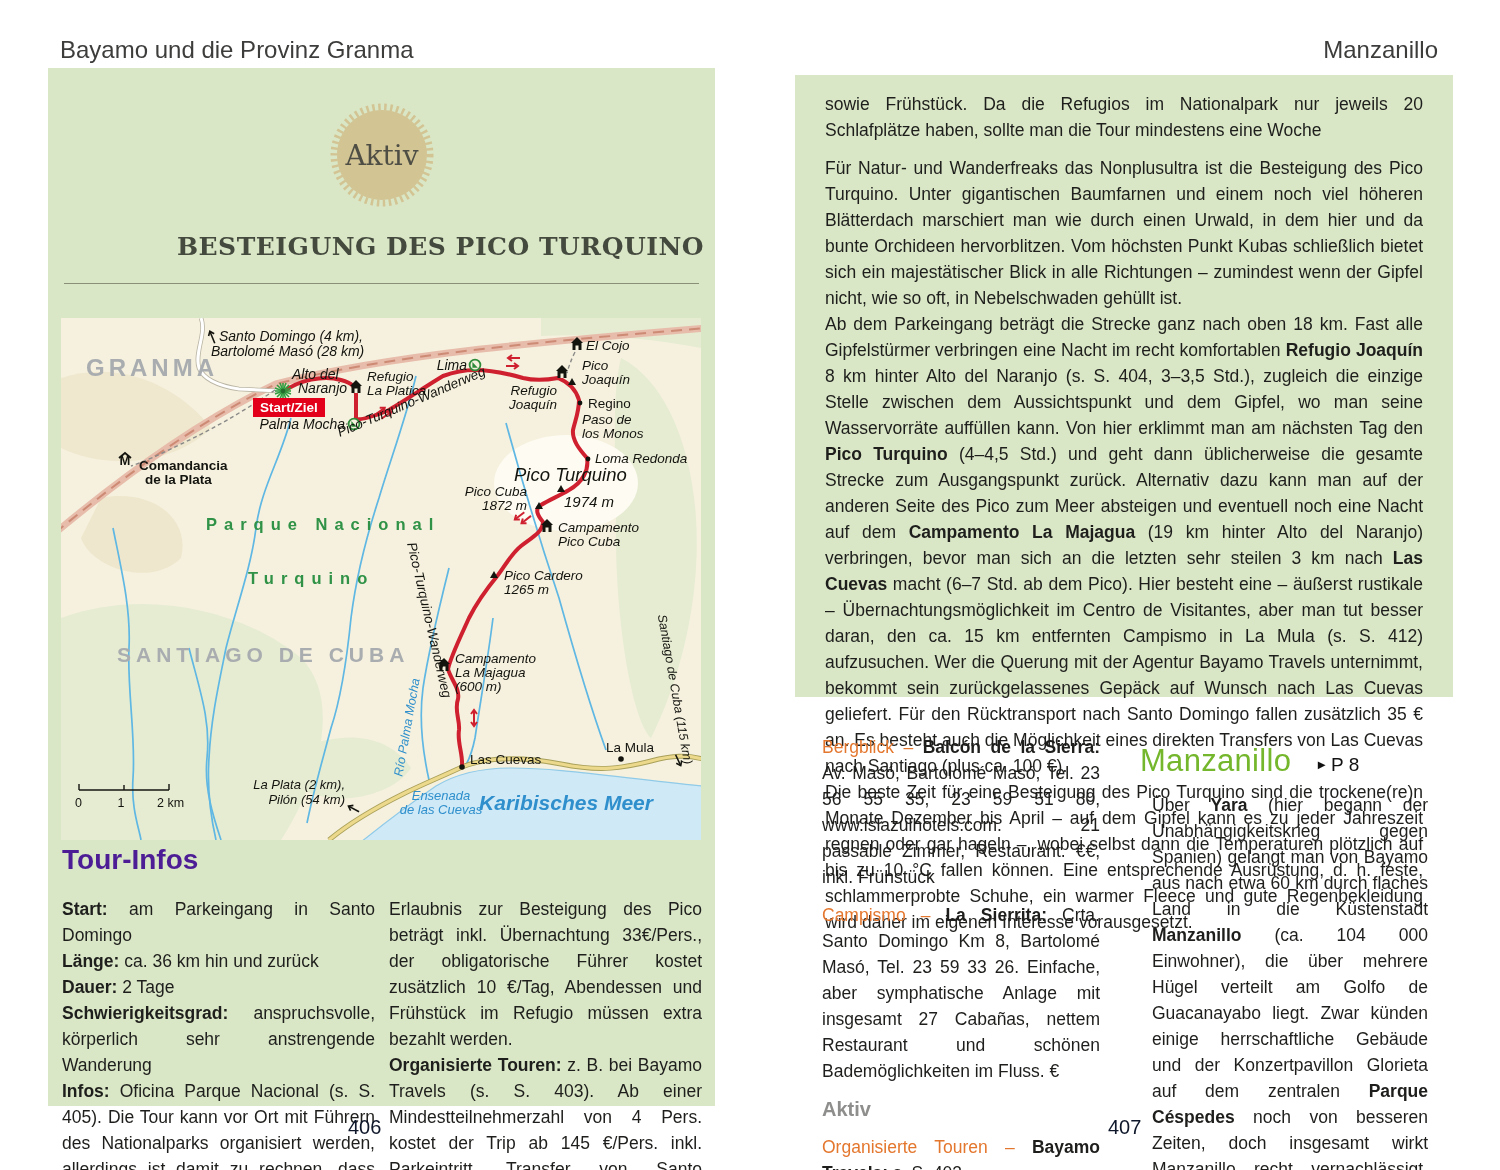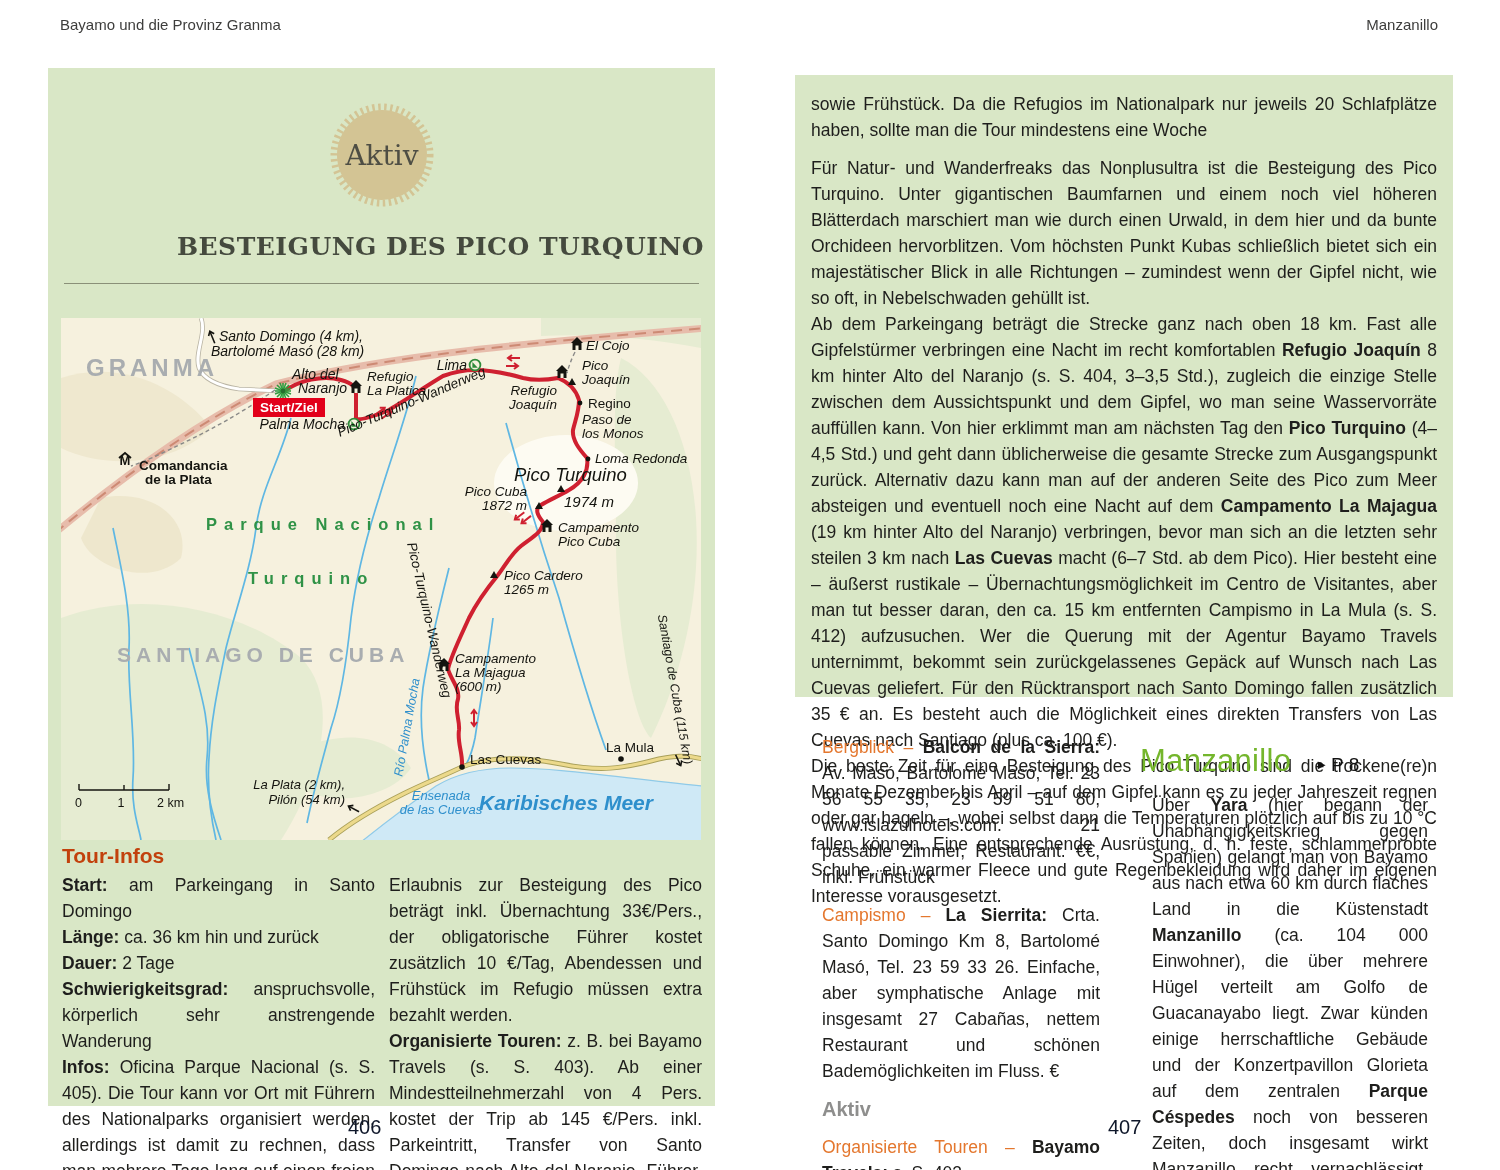--- a/index.html
+++ b/index.html
@@ -1,46 +1,46 @@
 <!DOCTYPE html>
 <html><head>
 <meta charset="utf-8">
 <style>
   html,body{margin:0;padding:0;}
   body{
     width:1500px;height:1170px;position:relative;background:#ffffff;
     font-family:"Liberation Sans", sans-serif;color:#1e1e1c;
     -webkit-font-smoothing:antialiased;
   }
-  .runhead{position:absolute;top:16px;font-size:15px;color:#3d3d3c;}
+  .runhead{position:absolute;top:36px;font-size:24px;color:#3d3d3c;}
   .runhead.left{left:60px;}
   .runhead.right{right:62px;text-align:right;}
   .pagenum{position:absolute;top:1116px;font-size:20px;color:#0f172a;}
   
   .panel{
     position:absolute;left:48px;top:68px;width:667px;height:1038px;
     background:#d9e7c6;
   }
   .badge-wrap{position:absolute;left:0;top:34px;width:667px;text-align:center;}
   .badge-text{font-family:"DejaVu Serif", serif;font-size:28px;fill:#4e4e44;}
   .act-title{
     position:absolute;left:0;top:164px;width:785px;text-align:center;
     font-family:"DejaVu Serif", serif;font-weight:bold;font-size:25px;
     letter-spacing:.5px;color:#454a3e;
   }
   .act-rule{position:absolute;left:16px;top:215px;width:635px;border-top:1px solid #8a9078;}
   .mapbox{position:absolute;left:13px;top:250px;width:640px;height:522px;}
   .tourinfos{position:absolute;left:14px;top:776px;width:640px;}
-  .ti-head{font-size:21px;font-weight:bold;margin:0 0 4px 0;color:#c2410c;}
+  .ti-head{font-size:28px;font-weight:bold;margin:0 0 20px 0;color:#4c1d95;}
   .ti-cols{display:flex;gap:14px;}
   .ti-col{flex:1;font-size:17.5px;line-height:26px;text-align:justify;}
   
   .greenbox{
     position:absolute;left:795px;top:75px;width:658px;height:622px;
-    background:#d9e7c6;box-sizing:border-box;padding:16px 16px;
+    background:#d9e7c6;box-sizing:border-box;padding:16px 30px;
   }
   .gb-cols{display:flex;gap:26px;margin-bottom:12px;}
   .gb-col{flex:1;font-size:17.5px;line-height:26px;text-align:justify;}
   .gb-body p{margin:0;font-size:17.5px;line-height:26px;text-align:justify;}
   .col-left{position:absolute;left:810px;top:722px;width:302px;font-size:17.5px;line-height:26px;text-align:justify;}
   .col-right{position:absolute;left:1140px;top:722px;width:300px;font-size:17.5px;line-height:26px;text-align:justify;}
   .col-left p,.col-right p{margin:12px;}
   .orange{color:#e4772e;}
   .subhead{font-size:20px;font-weight:bold;color:#8e8e8d;margin:24px 0 2px 0;}
   .manz-head{margin:26px 0 10px 0;display:flex;align-items:baseline;gap:18px;}

